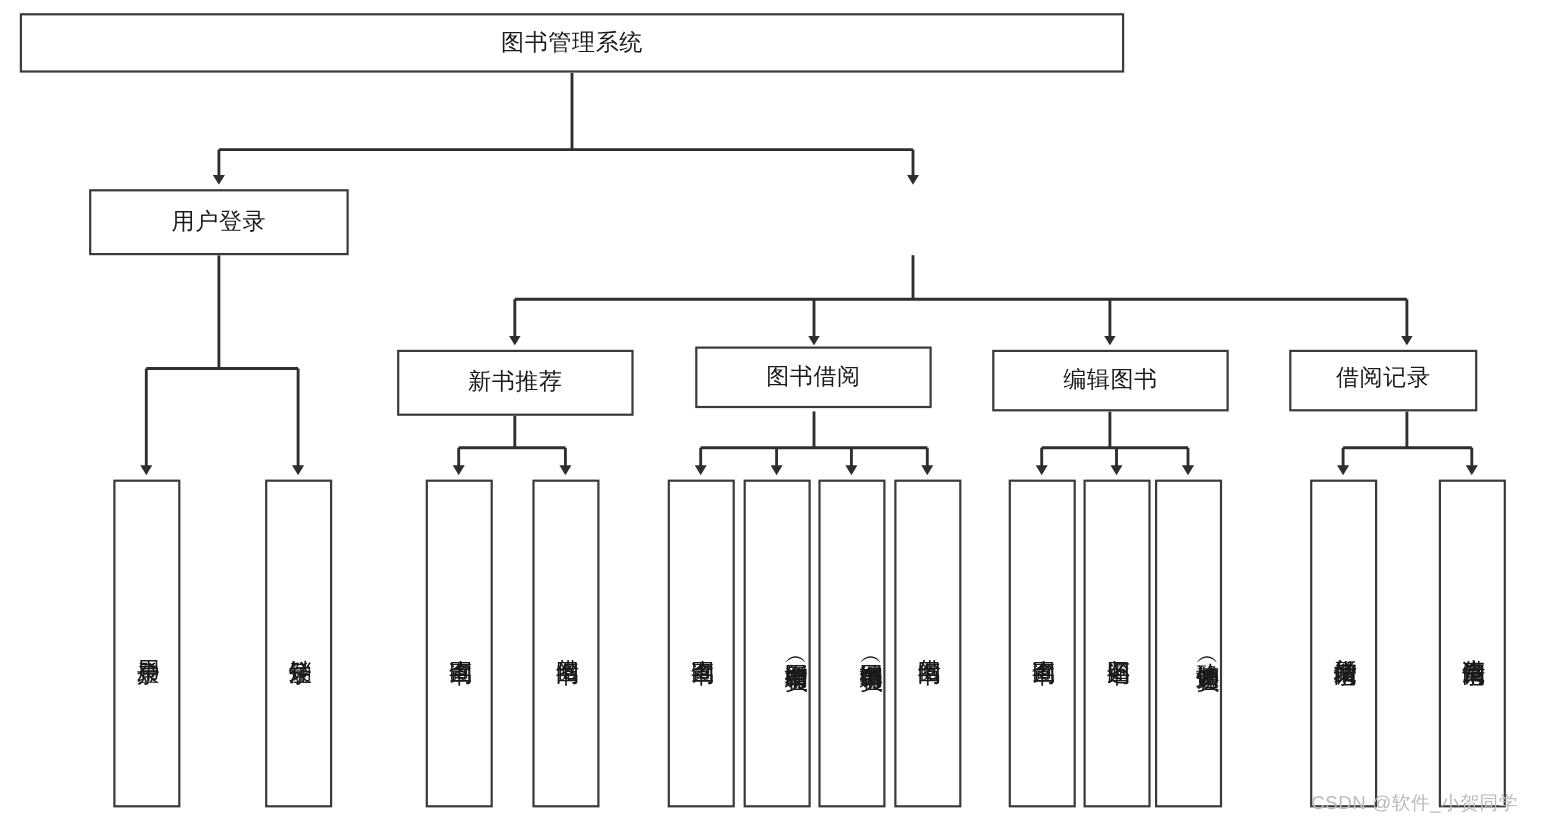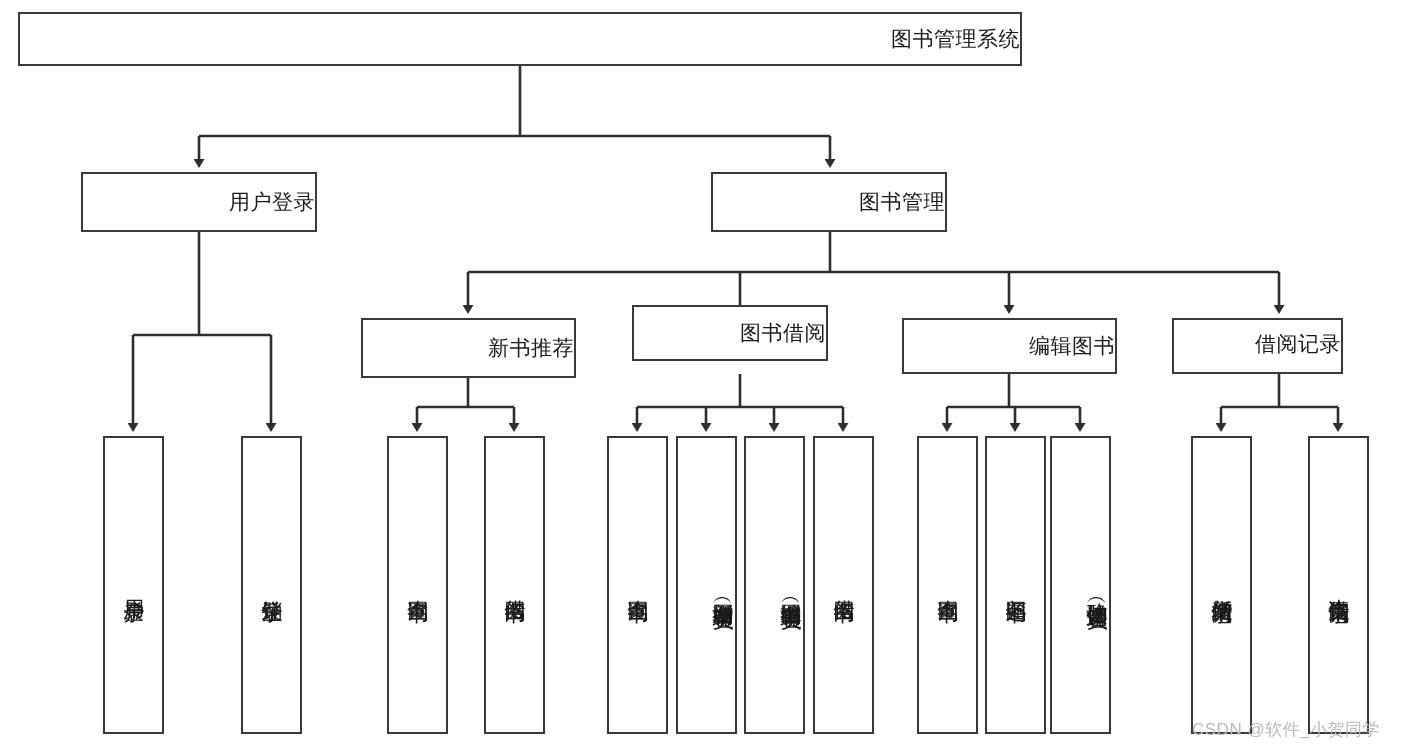--- a/index.html
+++ b/index.html
@@ -26,21 +26,21 @@
     height: 747px;
     pointer-events: none;
   }
   .node {
     position: absolute;
     box-sizing: border-box;
     background: #ffffff;
     border: 2px solid #3a3a3a;
     display: flex;
     align-items: center;
-    justify-content: flex-end;
+    justify-content: center;
     color: #1a1a1a;
   }
   .node-h {
     font-size: 21px;
     letter-spacing: 0.5px;
     line-height: 1.2;
     white-space: nowrap;
   }
   .node-v {
     font-size: 21px;
@@ -119,28 +119,25 @@
     </g>
   </svg>
 
   <div class="node node-h" style="left:18px; top:12px; width:1004px; height:54px;">
     <span>图书管理系统</span>
   </div>
 
   <div class="node node-h" style="left:81px; top:172px; width:236px; height:60px;">
     <span>用户登录</span>
   </div>
-  <div class="node node-h" style="left:711px; top:172px; width:236px; height:60px;">
-    <span>图书管理</span>
-  </div>
 
   <div class="node node-h" style="left:361px; top:318px; width:215px; height:60px;">
     <span>新书推荐</span>
   </div>
-  <div class="node node-h" style="left:632px; top:305px; width:196px; height:56px;">
+  <div class="node node-h" style="left:632px; top:315px; width:215px; height:56px;">
     <span>图书借阅</span>
   </div>
   <div class="node node-h" style="left:902px; top:318px; width:215px; height:56px;">
     <span>编辑图书</span>
   </div>
   <div class="node node-h" style="left:1172px; top:318px; width:171px; height:56px;font-family:Liberation Mono, monospace;">
     <span>借阅记录</span>
   </div>
 
   <div class="node node-v center-mid" style="left:103px; top:436px; width:61px; height:298px;">

